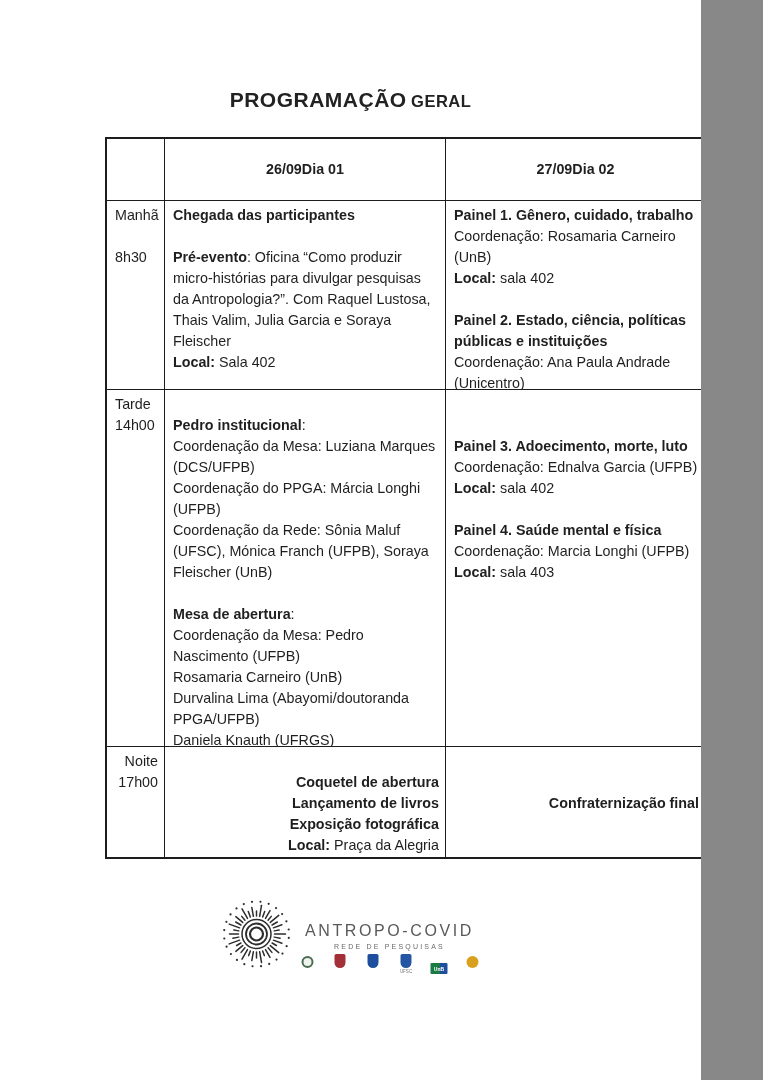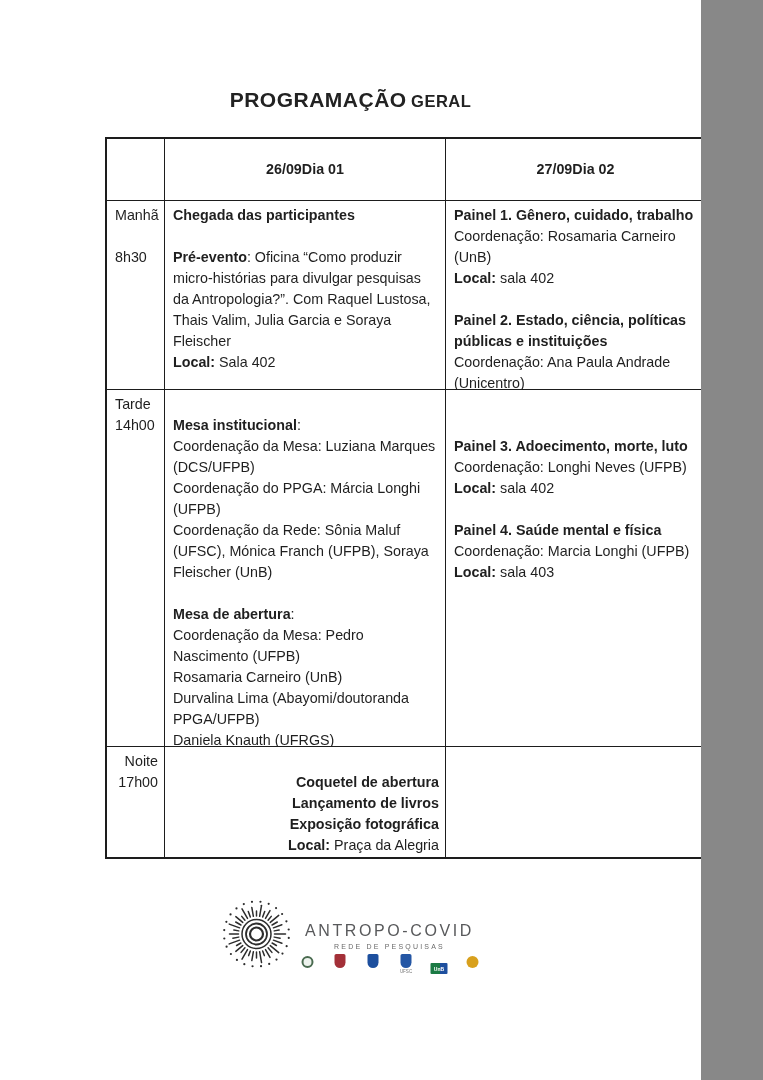--- a/index.html
+++ b/index.html
@@ -99,53 +99,58 @@
         <div class="line"><span class="b">Painel 2. Estado, ciência, políticas públicas e instituições</span></div>
         <div class="line"><span>Coordenação: Ana Paula Andrade (Unicentro)</span></div>
       </div>
 
     <div class="cell time">
         <div class="line">Tarde</div>
         <div class="line">14h00</div>
       </div>
     <div class="cell">
         <div class="line">&nbsp;</div>
-        <div class="line"><span class="b">Mesa institucional</span><span>:</span></div>
+        <div class="line"><span class="b">Pedro institucional</span><span>:</span></div>
         <div class="line"><span>Coordenação da Mesa: Luziana Marques (DCS/UFPB)</span></div>
         <div class="line"><span>Coordenação do PPGA: Márcia Longhi (UFPB)</span></div>
         <div class="line"><span>Coordenação da Rede: Sônia Maluf (UFSC), Mónica Franch (UFPB), Soraya Fleischer (UnB)</span></div>
         <div class="line">&nbsp;</div>
         <div class="line"><span class="b">Mesa de abertura</span><span>:</span></div>
         <div class="line"><span>Coordenação da Mesa: Pedro Nascimento (UFPB)</span></div>
         <div class="line"><span>Rosamaria Carneiro (UnB)</span></div>
         <div class="line"><span>Durvalina Lima (Abayomi/doutoranda PPGA/UFPB)</span></div>
         <div class="line"><span>Daniela Knauth (UFRGS)</span></div>
       </div>
     <div class="cell last-col">
         <div class="line">&nbsp;</div>
         <div class="line">&nbsp;</div>
         <div class="line"><span class="b">Painel 3. Adoecimento, morte, luto</span></div>
-        <div class="line"><span>Coordenação: Longhi Neves (UFPB)</span></div>
+        <div class="line"><span>Coordenação: Ednalva Garcia (UFPB)</span></div>
         <div class="line"><span class="b">Local:</span><span> sala 402</span></div>
         <div class="line">&nbsp;</div>
         <div class="line"><span class="b">Painel 4. Saúde mental e física</span></div>
         <div class="line"><span>Coordenação: Marcia Longhi (UFPB)</span></div>
         <div class="line"><span class="b">Local:</span><span> sala 403</span></div>
       </div>
 
     <div class="cell time last-row">
         <div class="line">Noite</div>
         <div class="line">17h00</div>
       </div>
     <div class="cell last-row">
         <div class="line">&nbsp;</div>
         <div class="line"><span class="b">Coquetel de abertura</span></div>
         <div class="line"><span class="b">Lançamento de livros</span></div>
         <div class="line"><span class="b">Exposição fotográfica</span></div>
         <div class="line"><span class="b">Local:</span><span> Praça da Alegria</span></div>
+      </div>
+    <div class="cell last-col last-row">
+        <div class="line">&nbsp;</div>
+        <div class="line">&nbsp;</div>
+        <div class="line"><span class="b">Confraternização final</span></div>
       </div>
   </div>
 
   <div class="footer">
     <div class="starburst">
       <svg id="starburst-svg" width="72" height="72" viewBox="0 0 72 72">
           <circle cx="36" cy="36" r="6.5" fill="none" stroke="#2d2d2d" stroke-width="2.2"></circle>
           <circle cx="36" cy="36" r="10.5" fill="none" stroke="#2d2d2d" stroke-width="1.8"></circle>
           <circle cx="36" cy="36" r="14.5" fill="none" stroke="#2d2d2d" stroke-width="1.5"></circle>
           <line x1="54" y1="36" x2="65" y2="36" stroke="#2d2d2d" stroke-width="1.5" stroke-linecap="round"></line>

